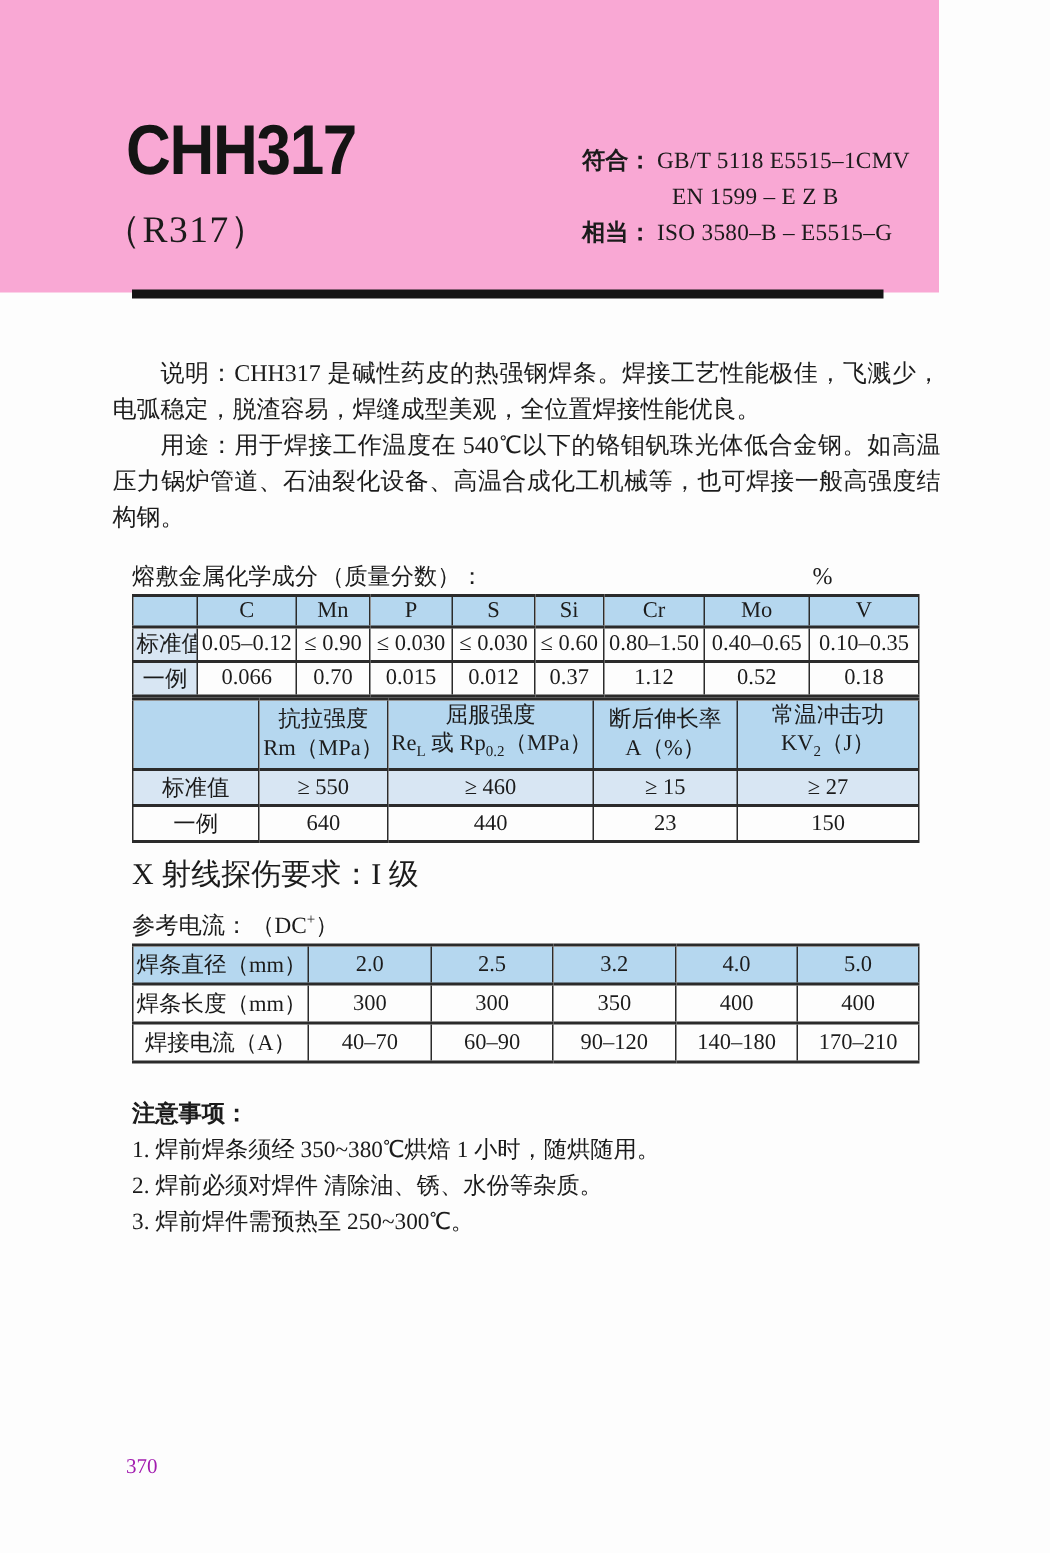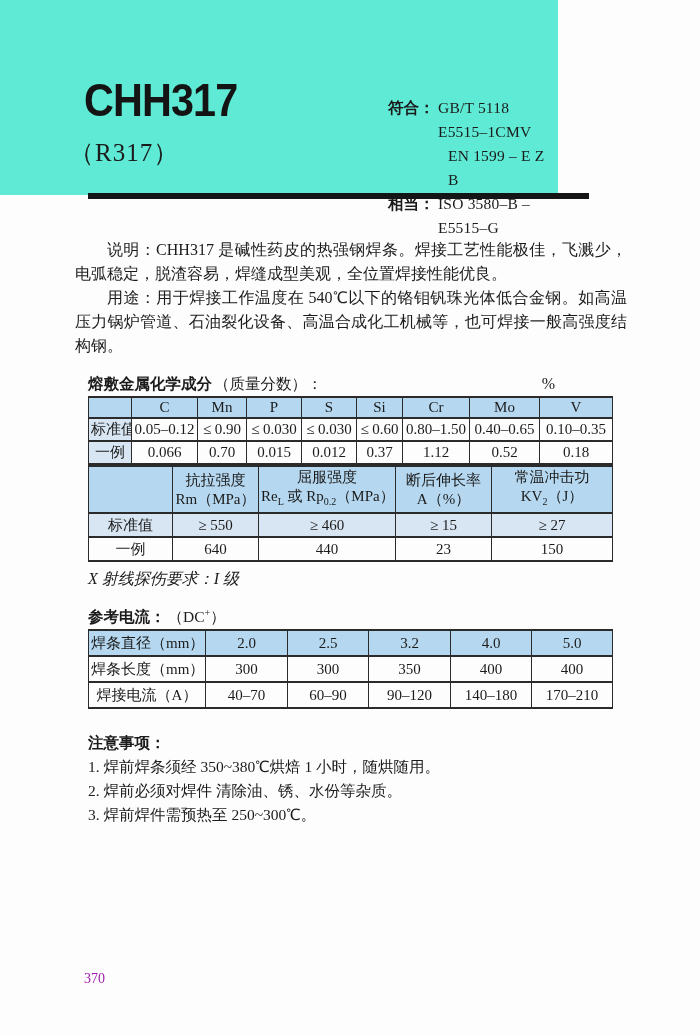--- a/index.html
+++ b/index.html
@@ -1,59 +1,59 @@
 <!DOCTYPE html>
 <html><head>
 <meta charset="utf-8">
 <style>
   * { margin:0; padding:0; box-sizing:border-box; }
   html,body { width:700px; }
   body { font-family:"Liberation Serif", serif; color:#1b1b1b; background:#ffffff; }
   .page { position:relative; width:700px; height:1035px; background:#fdfdfd; overflow:hidden; }
 
   
-  .header-band { position:absolute; top:0; left:0; width:558px; height:195px; background:#5eead4; }
+  .header-band { position:absolute; top:0; left:0; width:626px; height:195px; background:#f9a8d4; }
   .model { position:absolute; left:84px; top:76px; font-family:"Liberation Sans", sans-serif;
            font-weight:bold; font-size:47px; line-height:1; color:#141414; letter-spacing:-1px;
            transform:scaleX(0.88); transform-origin:left top; }
   .alias { position:absolute; left:69px; top:136px; font-size:25px; color:#1b1b1b; letter-spacing:1px; }
   .standards { position:absolute; left:388px; top:96px; font-size:15.5px; line-height:24px; color:#1b1b1b; }
   .std-row { display:flex; }
   .std-label { font-family:"Liberation Sans", sans-serif; font-weight:bold; width:50px; flex:0 0 50px; }
   .std-value { letter-spacing:0.2px; }
   .std-indent { margin-left:60px; }
   .black-bar { position:absolute; left:88px; top:193px; width:501px; height:6px; background:#151515; }
 
   
   .content { position:absolute; top:238px; left:75px; width:552px; }
   p.desc { font-size:16px; line-height:24px; text-indent:2em; text-align:justify; }
   .inline-label { font-family:"Liberation Sans", sans-serif; font-weight:normal; }
 
   .tbl-title { display:flex; align-items:baseline; margin-top:16px; margin-left:13px; height:22px;
                font-size:15.5px; }
-  .tt-bold { font-family:"Liberation Sans", sans-serif; font-weight:bold; }
+  .tt-bold { font-family:"Liberation Sans", sans-serif; font-weight:normal; }
   .tt-rest { margin-left:2px; }
   .tt-unit { margin-left:auto; margin-right:72px; font-size:16px; }
 
   table { border-collapse:collapse; table-layout:fixed; width:524px; margin-left:13px;
           font-size:15px; text-align:center; }
   td { border-left:1px solid #2b2b2b; border-right:1px solid #2b2b2b;
        border-top:2px solid #2b2b2b; border-bottom:2px solid #2b2b2b;
        padding:1px 2px; overflow:hidden; white-space:nowrap; }
   .hdr  { background:#b5d7ef; }
   .pale { background:#d8e6f3; }
   .chem-table td { height:23px; }
   .chem-table .chem-hdr-row td { height:21px; }
   .mech-table .mech-hdr-row td { height:40px; line-height:19px; }
   .mech-table td { height:24px; }
   .cur-table td { height:26px; }
   sub.sm { font-size:10px; }
   sup.sm { font-size:10px; }
 
-  .xray { margin-top:7px; margin-left:13px; font-size:16px; height:22px;font-style:italic; }
+  .xray { margin-top:7px; margin-left:13px; font-size:20px; height:22px; }
   .notes { margin-top:22px; margin-left:13px; font-size:15.5px; line-height:24px; }
   .notes-title { font-family:"Liberation Sans", sans-serif; font-weight:bold; }
   .page-number { position:absolute; left:84px; top:971px; font-size:14px; color:#a21caf; }
 </style>
 </head>
 <body>
 
 <div class="page">
 
   <div class="header-band">

